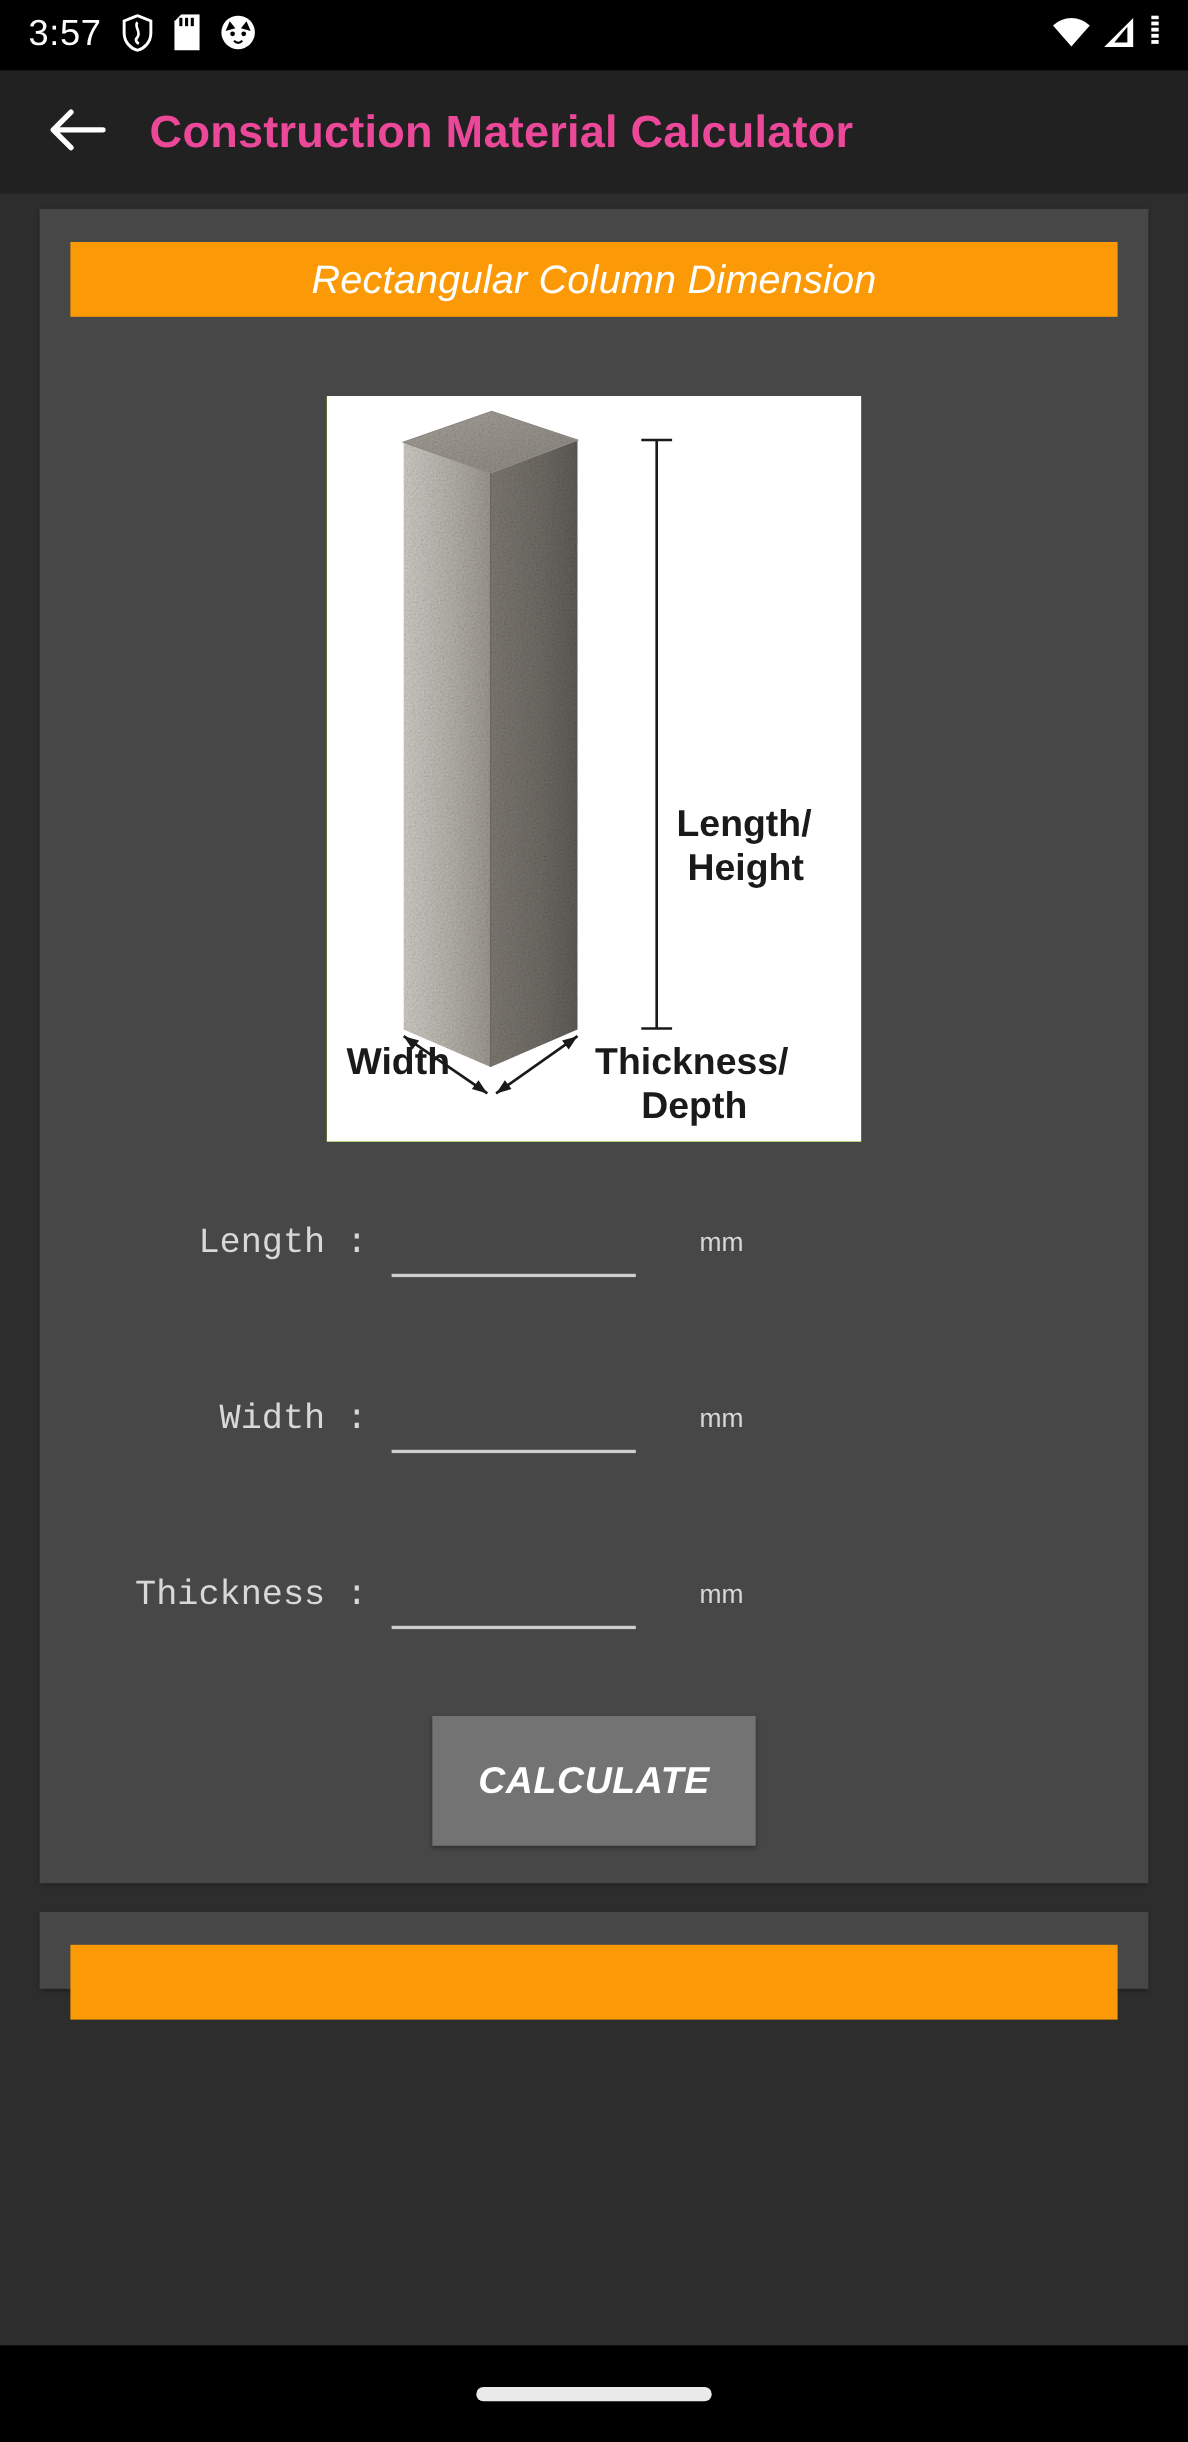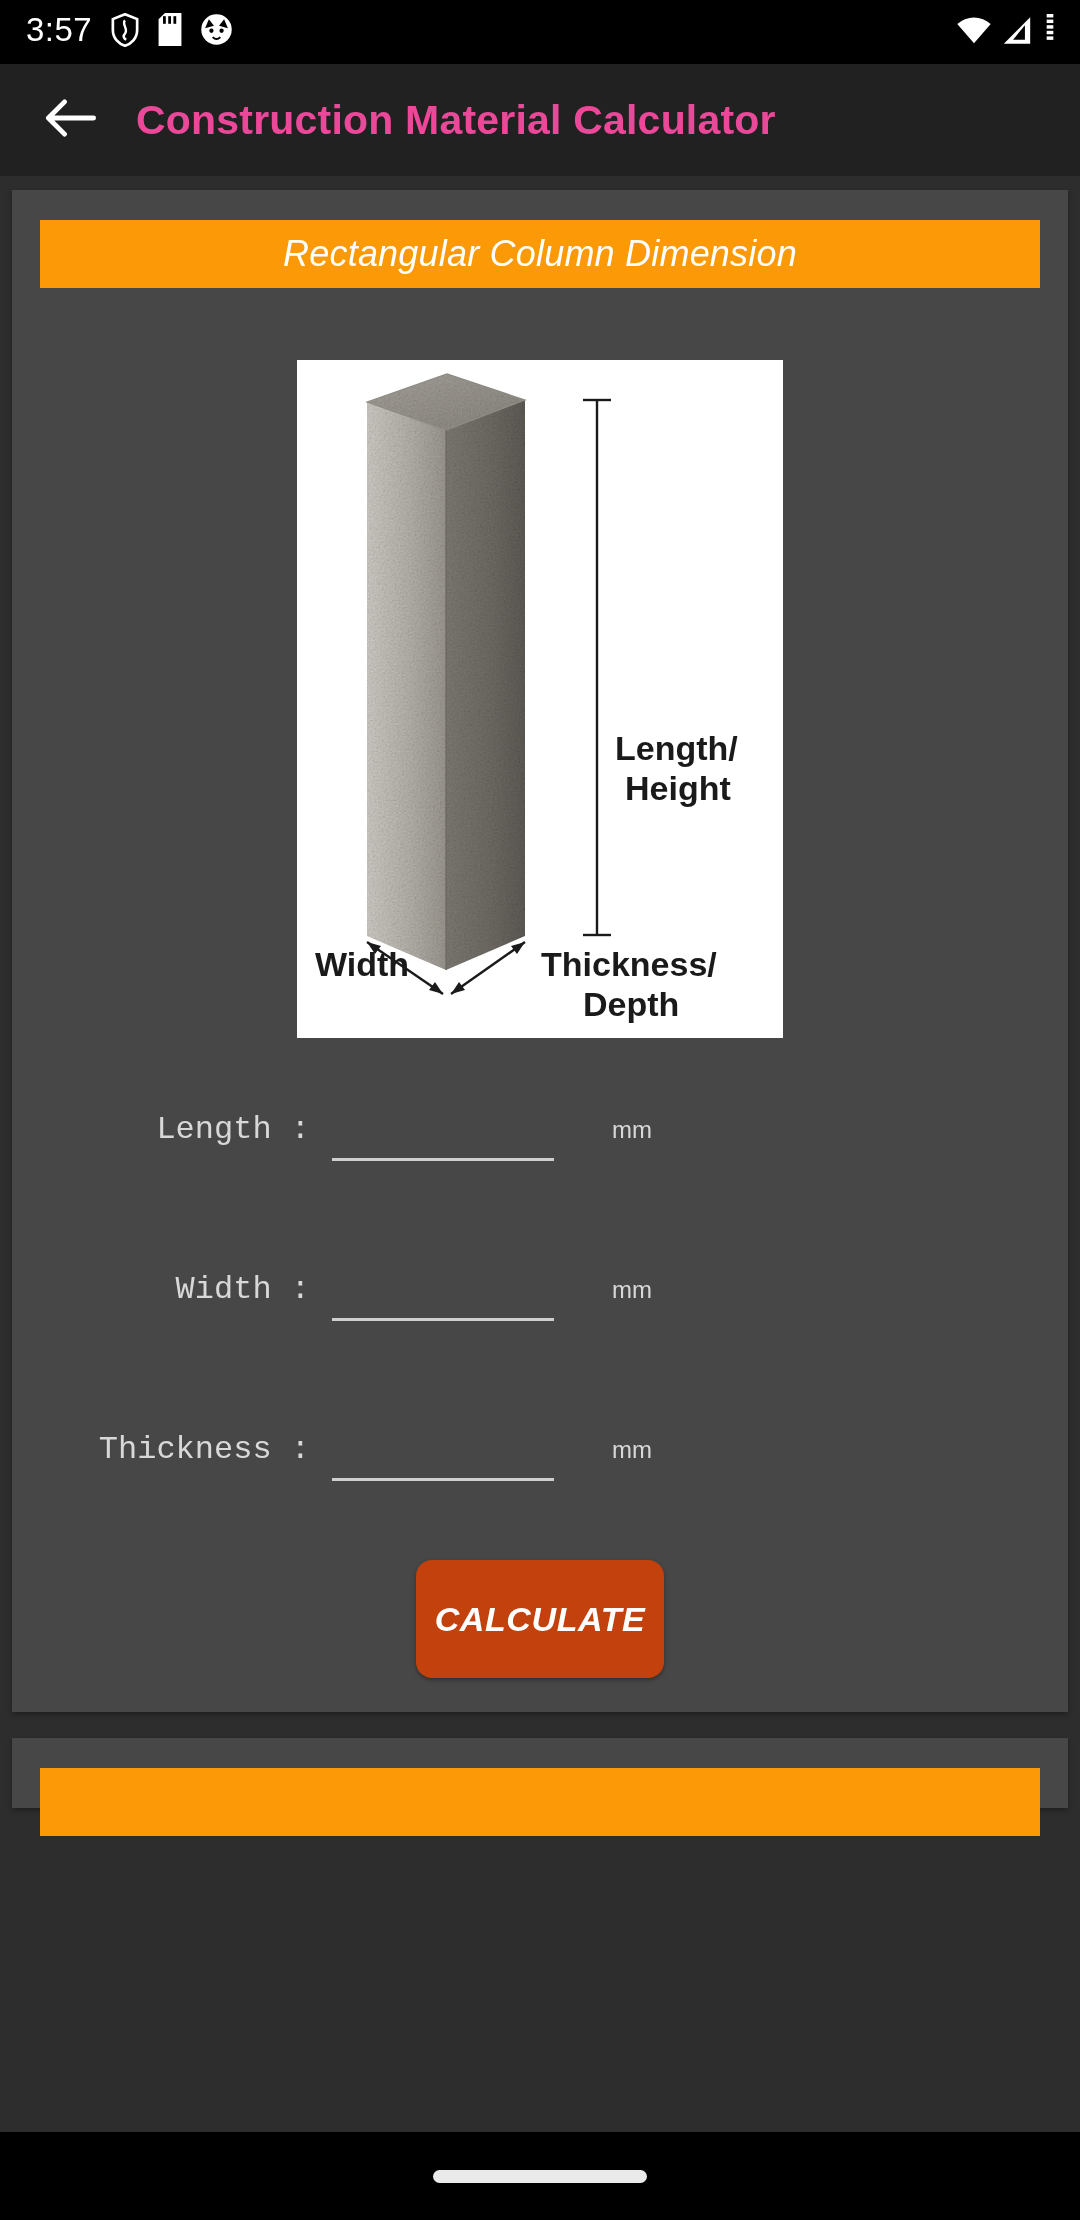--- a/index.html
+++ b/index.html
@@ -78,21 +78,21 @@
     font-weight: bold;
     margin-left: 28px;
     letter-spacing: 0.2px;
     white-space: nowrap;
   }
 
   
   .content {
     flex: 1 1 auto;
     background: #2d2d2d;
-    padding: 0 12px;
+    padding: 0 36px;
     overflow: hidden;
     position: relative;
   }
   .card {
     background: #474747;
     margin-top: 14px;
     padding: 30px 28px 34px 28px;
     box-shadow: 0 2px 5px rgba(0,0,0,0.35);
   }
   .card-banner {
@@ -171,25 +171,25 @@
     line-height: 1;
   }
 
   
   .btn-row {
     margin-top: 70px;
     display: flex;
     justify-content: center;
   }
   .calc-btn {
-    background: #c2410c;
+    background: #737373;
     color: #ffffff;
     border: none;
-    border-radius: 16px;
-    width: 248px;
+    border-radius: 0;
+    width: 294px;
     height: 118px;
     font-size: 34px;
     font-style: italic;
     font-weight: bold;
     letter-spacing: 0.6px;
     font-family: "Liberation Sans", sans-serif;
     box-shadow: 0 2px 4px rgba(0,0,0,0.35);
     cursor: pointer;
   }
 

